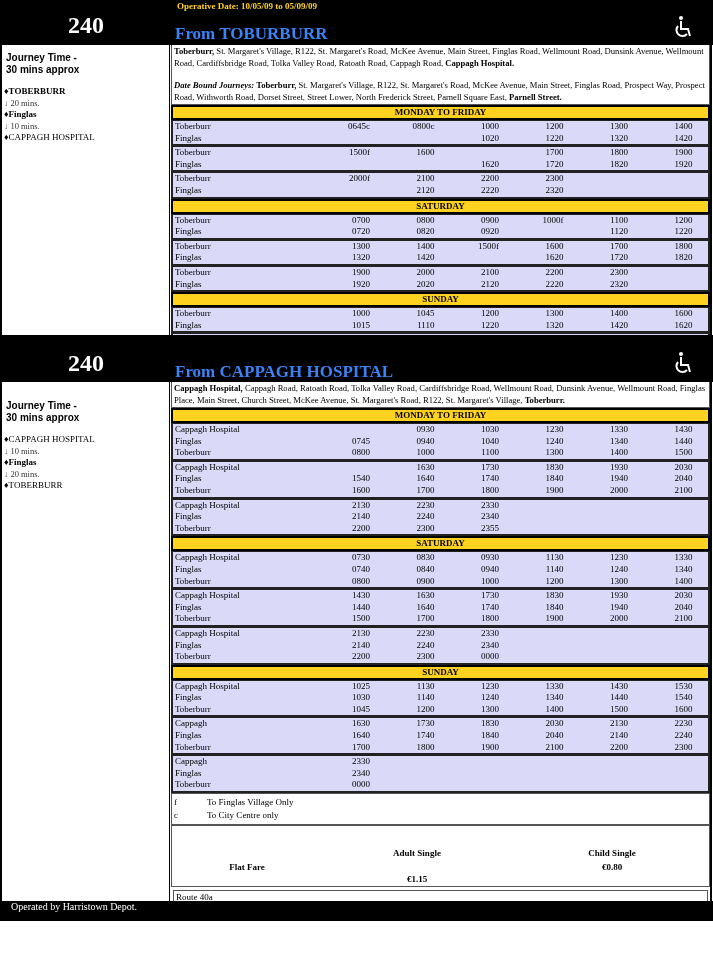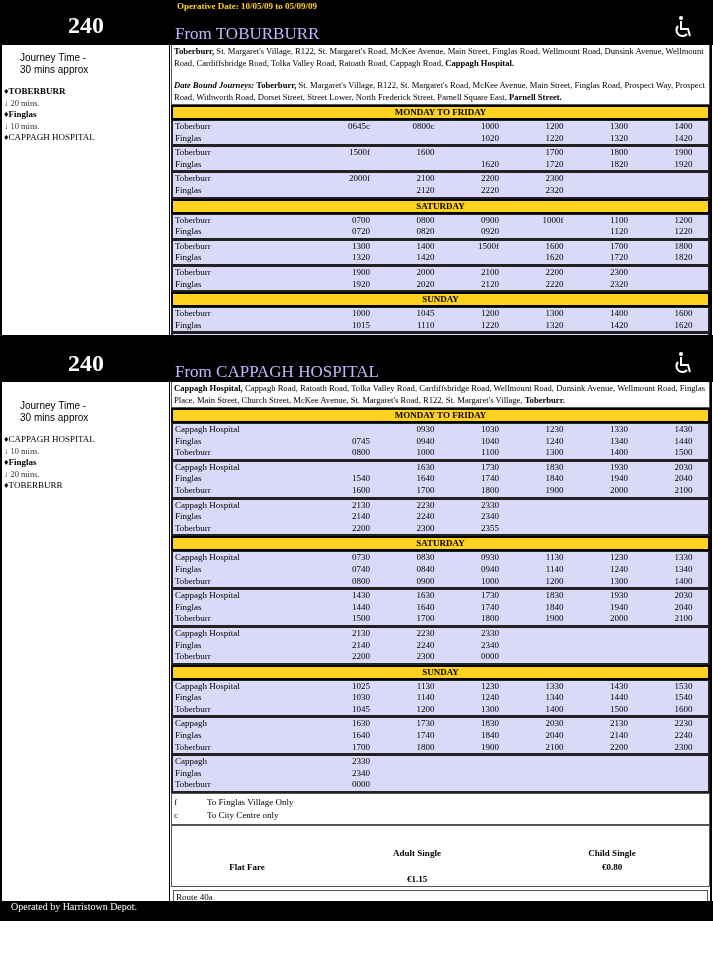--- a/index.html
+++ b/index.html
@@ -1,23 +1,23 @@
 <!DOCTYPE html>
 <html><head>
 <meta charset="utf-8">
 <style>
   html,body{margin:0;padding:0;background:#fff;}
   body{width:713px;height:956px;position:relative;font-family:"Liberation Serif",serif;font-size:9px;color:#000;overflow:hidden;}
   .hdr{position:absolute;left:0;width:713px;background:#000;}
   .opdate{position:absolute;left:177px;top:1px;color:#ffd21f;font-size:9px;font-weight:bold;}
   .route-num{position:absolute;left:0;width:172px;text-align:center;color:#fff;font-size:24px;font-weight:bold;}
-  .from-title{position:absolute;left:175px;color:#c4b5fd;font-size:17px;font-weight:normal;text-align:right;}
+  .from-title{position:absolute;left:175px;color:#3b82f6;font-size:17px;font-weight:bold;text-align:right;}
   .wc{position:absolute;right:18px;width:22px;height:26px;}
   .left{position:absolute;left:0;width:170px;border-left:2px solid #000;border-right:1px solid #000;background:#fff;box-sizing:border-box;}
-  .jt{font-family:"Liberation Sans",sans-serif;font-size:10px;line-height:12px;padding:7px 0 0 18px;}
+  .jt{font-family:"Liberation Sans",sans-serif;font-size:10px;line-height:12px;padding:7px 0 0 4px;font-weight:bold;}
   .stops{padding:0 0 0 2px;margin-top:12px;}
   .stop{font-size:9px;line-height:11.5px;}
   .stop.b{font-weight:bold;}
   .stop.n{font-weight:normal;}
   .dur{font-size:8.5px;line-height:11.5px;color:#333;}
   .right{position:absolute;left:171px;width:541px;background:#fff;box-sizing:border-box;border-right:2px solid #000;}
   .desc{padding:1px 2px;font-size:8.6px;line-height:11.5px;border:1px solid #555;border-top:none;}
   .desc p{margin:0;}
   .band{background:#ffd21f;border:2px solid #000;text-align:center;font-weight:bold;font-size:9px;line-height:11px;}
   .band.fares{background:#ffff00;}

